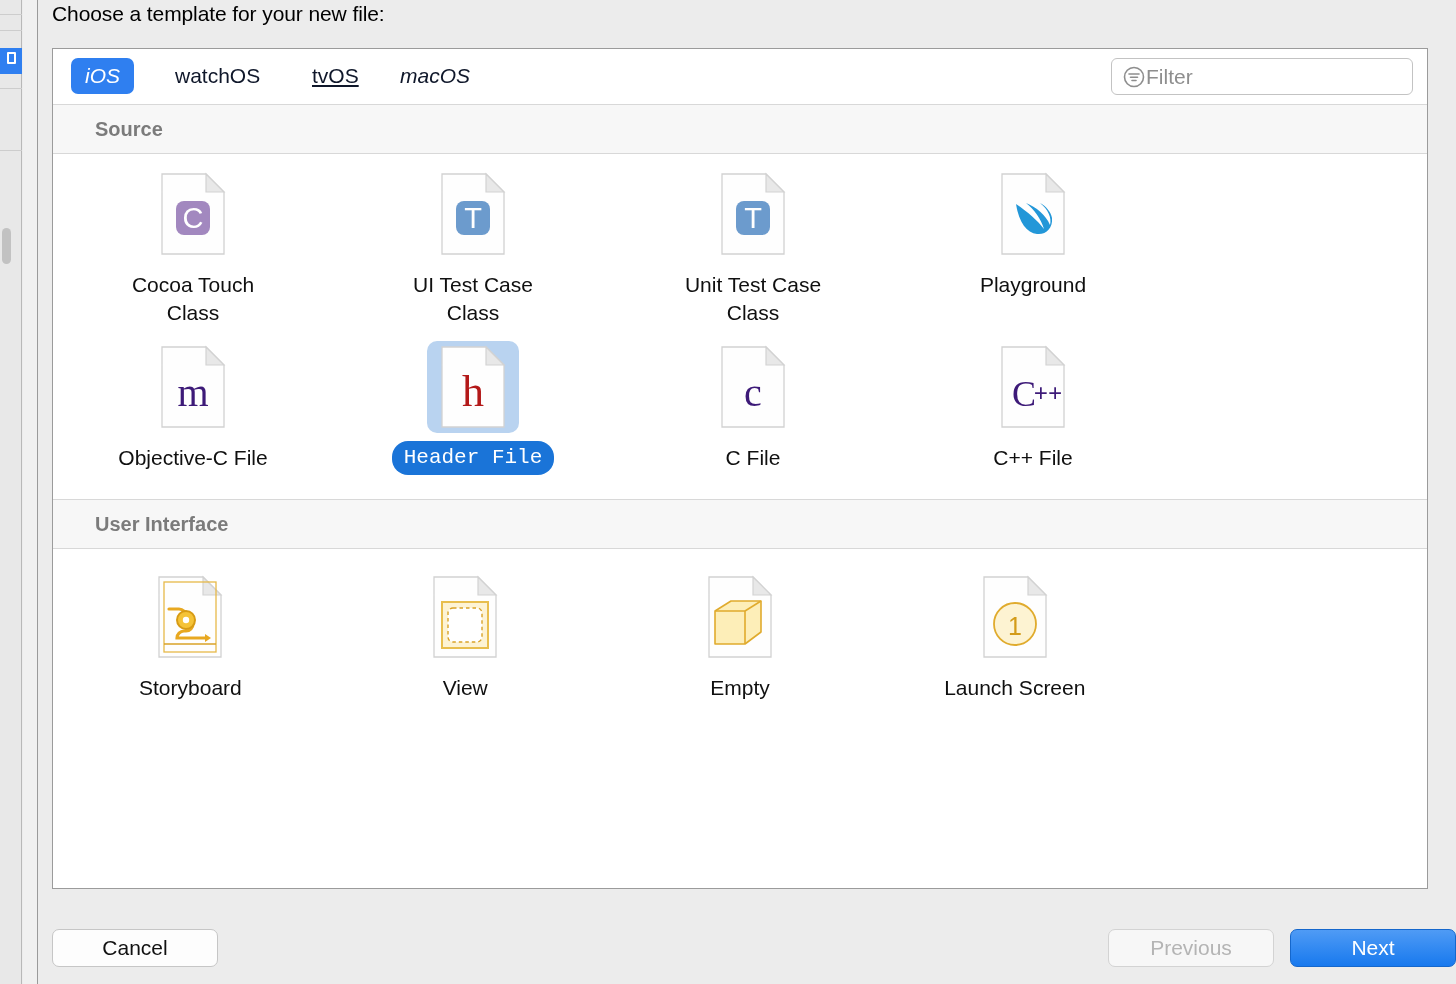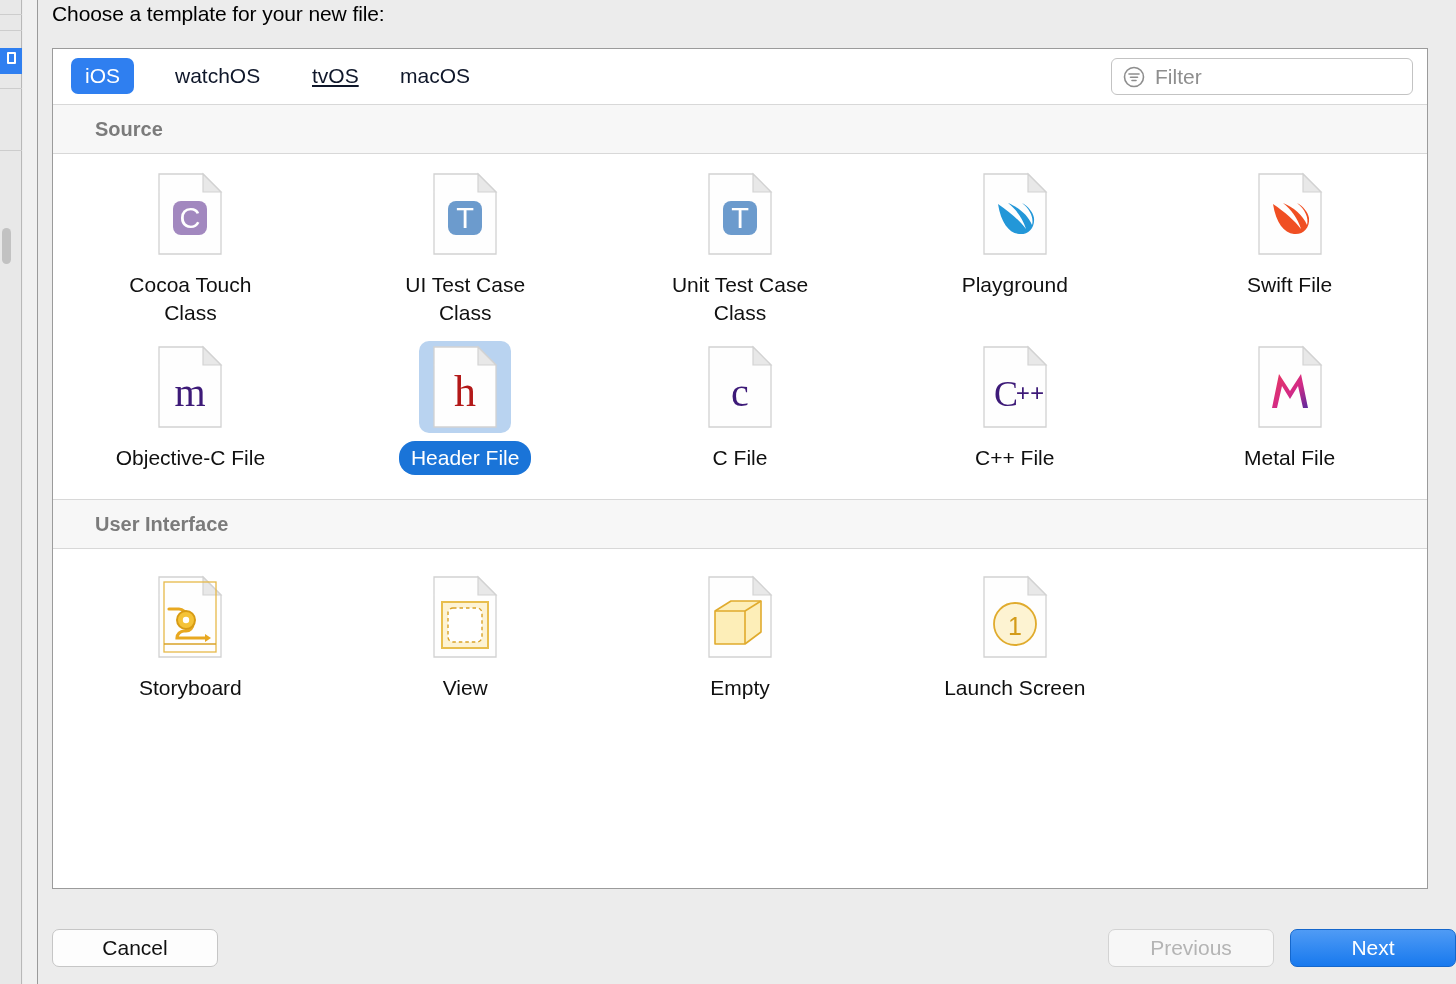--- a/index.html
+++ b/index.html
@@ -96,37 +96,36 @@
     font-size: 21px;
     color: #0f172a;
     border-radius: 7px;
     padding: 0 14px;
     cursor: default;
   }
   .tab.selected {
     background: #2f7ff0;
     color: #ffffff;
   }
-  .tab.t0 { left: 18px; }
+  .tab.t0 { left: 18px; font-style: italic; }
   .tab.t1 { left: 108px; }
   .tab.t2 { left: 245px; text-decoration: underline; }
-  .tab.t3 { left: 333px; }
+  .tab.t3 { left: 333px; font-style: italic; }
 
   
   #filter-field {
     position: absolute;
     right: 14px; top: 9px;
     width: 302px; height: 37px;
     background: #ffffff;
     border: 1px solid #c3c3c3;
     border-radius: 6px;
     display: flex;
     align-items: center;
     padding: 0 10px;
-    gap: 9px;
   }
   #filter-icon { flex: 0 0 auto; display: block; }
   #filter-placeholder {
     font-size: 21px;
     color: #8e8e8e;
   }
 
   
   .section-header {
     height: 50px;
@@ -173,20 +172,21 @@
     color: #101010;
     text-align: center;
     line-height: 1.35;
     max-width: 180px;
     padding: 3px 12px;
     border-radius: 16px;
   }
   .tpl-cell.selected .tpl-label {
     background: #1a74d8;
     color: #ffffff;
+    font-family: Liberation Mono, monospace;
   }
 
   
   #footer {
     position: absolute;
     left: 0; top: 911px;
     width: 1418px; height: 73px;
   }
   .btn {
     position: absolute;
@@ -313,30 +313,20 @@
           <div class="tpl-iconbox">
             <svg width="74" height="86" viewBox="0 0 74 86">
               <path d="M6 3 h44 l18 18 v62 h-62 z" fill="#fefefe" stroke="#d2d2d2" stroke-width="1.3"></path>
               <path d="M50 3 l18 18 h-18 z" fill="#e8e8e8" stroke="#d2d2d2" stroke-width="1.2"></path>
               <path d="M20 33 C32 41 42 50 48 58 C45 48 38 38 30 32 C40 36 50 44 54 54 C56 47 52 38 44 32 C50 35 55 41 56 47 C57 57 50 64 41 63 C31 62 23 52 20 33 Z" fill="#2397d8"></path>
             </svg>
           </div>
           <div class="tpl-label">Playground</div>
         </div>
 
-        <div class="tpl-cell">
-          <div class="tpl-iconbox">
-            <svg width="74" height="86" viewBox="0 0 74 86">
-              <path d="M6 3 h44 l18 18 v62 h-62 z" fill="#fefefe" stroke="#d2d2d2" stroke-width="1.3"></path>
-              <path d="M50 3 l18 18 h-18 z" fill="#e8e8e8" stroke="#d2d2d2" stroke-width="1.2"></path>
-              <path d="M20 33 C32 41 42 50 48 58 C45 48 38 38 30 32 C40 36 50 44 54 54 C56 47 52 38 44 32 C50 35 55 41 56 47 C57 57 50 64 41 63 C31 62 23 52 20 33 Z" fill="#f04f23"></path>
-            </svg>
-          </div>
-          <div class="tpl-label">Swift File</div>
-        </div>
       </div>
 
       <div class="tpl-row" style="padding-top:10px;padding-bottom:24px;">
 
         <div class="tpl-cell">
           <div class="tpl-iconbox">
             <svg width="74" height="86" viewBox="0 0 74 86">
               <path d="M6 3 h44 l18 18 v62 h-62 z" fill="#fefefe" stroke="#d2d2d2" stroke-width="1.3"></path>
               <path d="M50 3 l18 18 h-18 z" fill="#e8e8e8" stroke="#d2d2d2" stroke-width="1.2"></path>
               <text x="37" y="62" font-family="'Liberation Serif',serif" font-size="40" fill="#3d1a78" text-anchor="middle">m</text>
@@ -372,37 +362,20 @@
             <svg width="74" height="86" viewBox="0 0 74 86">
               <path d="M6 3 h44 l18 18 v62 h-62 z" fill="#fefefe" stroke="#d2d2d2" stroke-width="1.3"></path>
               <path d="M50 3 l18 18 h-18 z" fill="#e8e8e8" stroke="#d2d2d2" stroke-width="1.2"></path>
               <text x="28" y="62" font-family="'Liberation Serif',serif" font-size="36" fill="#3d1a78" text-anchor="middle">C</text>
               <text x="52" y="58" font-family="'Liberation Serif',serif" font-size="25" font-weight="bold" fill="#3d1a78" text-anchor="middle">++</text>
             </svg>
           </div>
           <div class="tpl-label">C++ File</div>
         </div>
 
-        <div class="tpl-cell">
-          <div class="tpl-iconbox">
-            <svg width="74" height="86" viewBox="0 0 74 86">
-              <defs>
-                <linearGradient id="metalgrad" x1="0" y1="0" x2="1" y2="1">
-                  <stop offset="0%" stop-color="#e8385f"></stop>
-                  <stop offset="55%" stop-color="#d32a86"></stop>
-                  <stop offset="100%" stop-color="#5b2a9e"></stop>
-                </linearGradient>
-              </defs>
-              <path d="M6 3 h44 l18 18 v62 h-62 z" fill="#fefefe" stroke="#d2d2d2" stroke-width="1.3"></path>
-              <path d="M50 3 l18 18 h-18 z" fill="#e8e8e8" stroke="#d2d2d2" stroke-width="1.2"></path>
-              <path d="M19 64 L26 30 L37 47 L48 30 L55 64 L50 64 L45 42 L37 55 L29 42 L24 64 Z" fill="url(#metalgrad)"></path>
-            </svg>
-          </div>
-          <div class="tpl-label">Metal File</div>
-        </div>
       </div>
     </div>
 
     <div class="section-header">
       <span>User Interface</span>
     </div>
     <div class="section-body">
       <div class="tpl-row" style="padding-top:22px;">
 
         <div class="tpl-cell">

